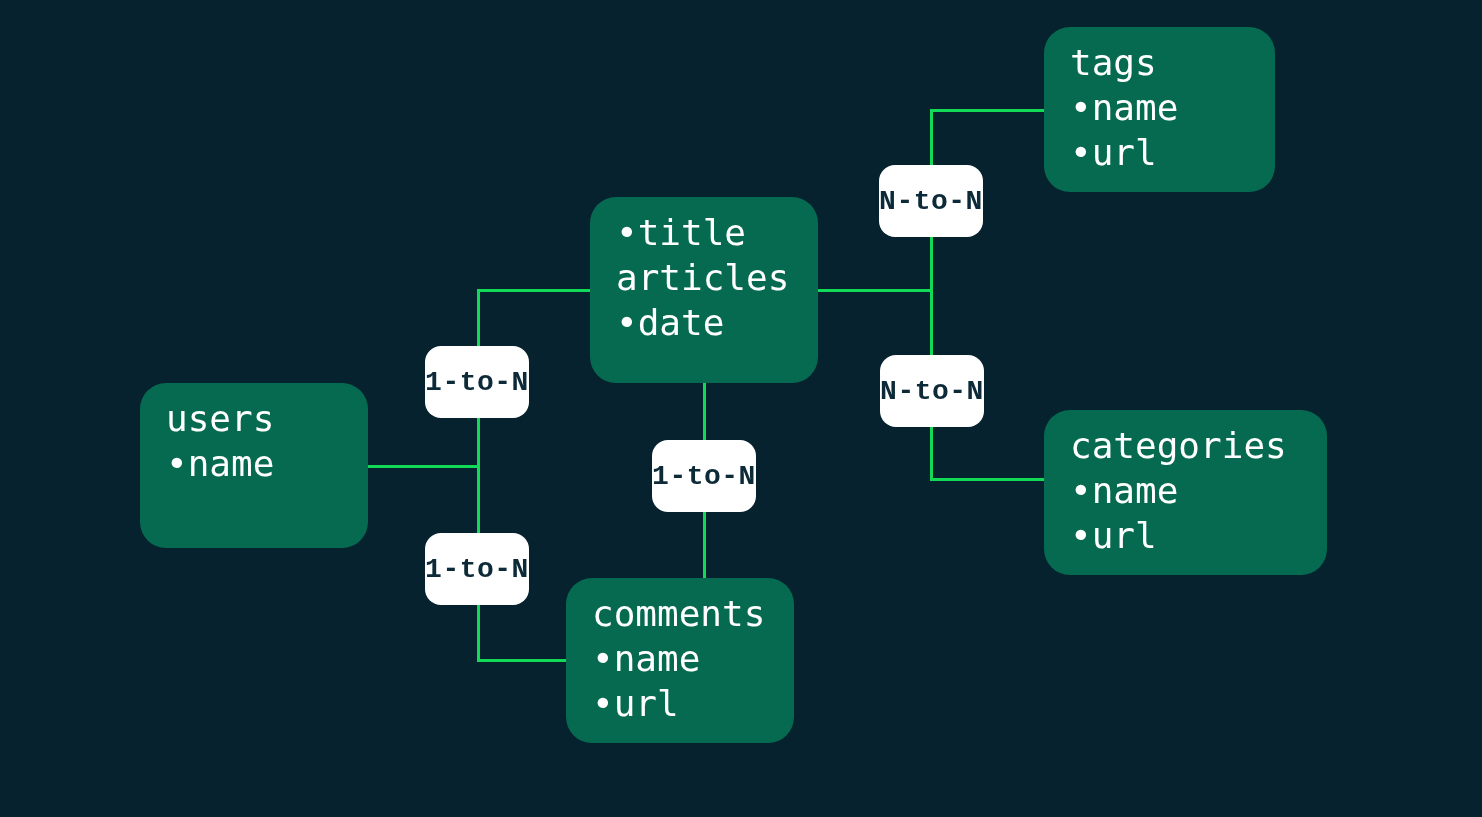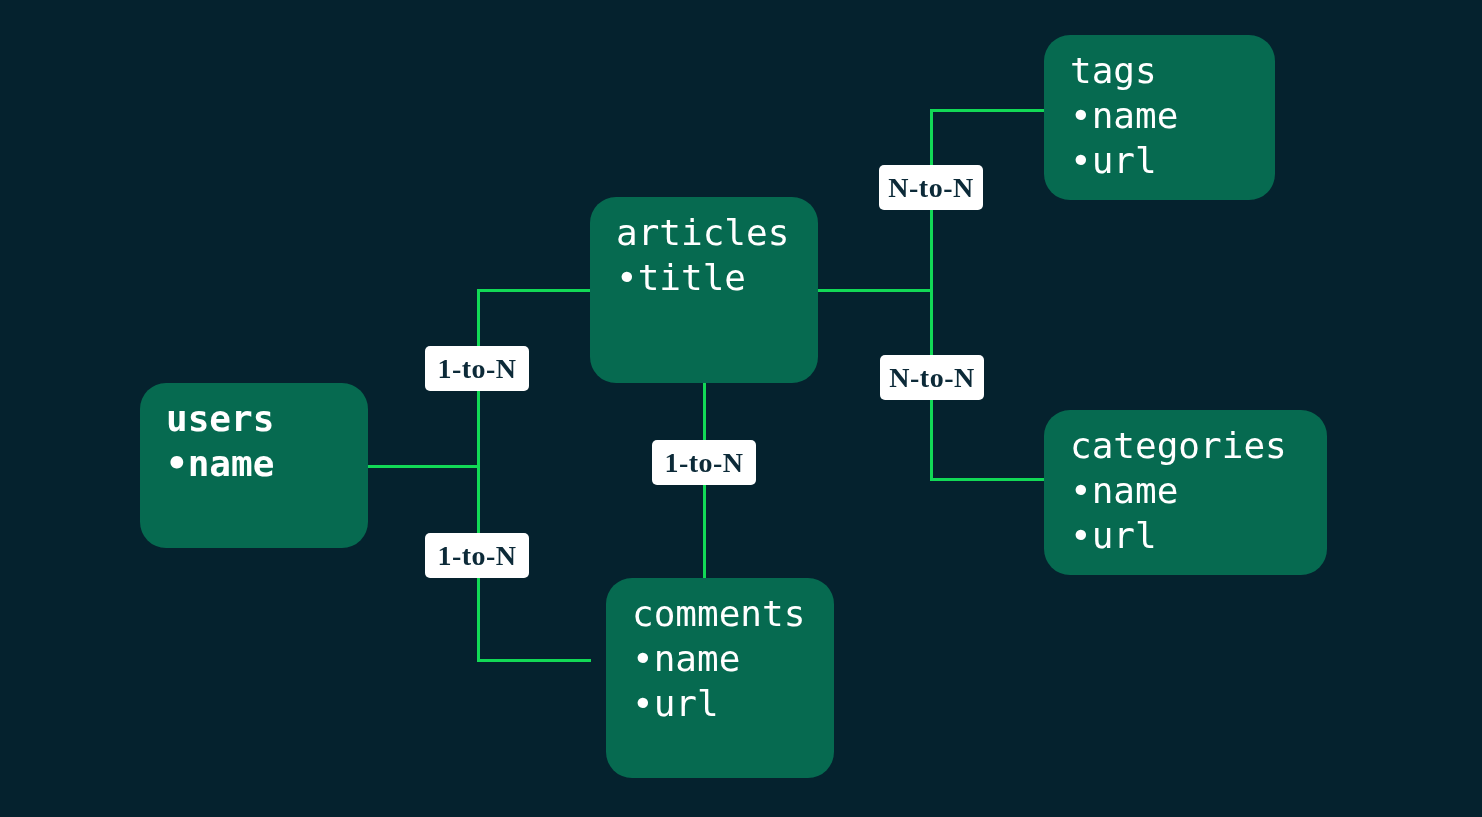--- a/index.html
+++ b/index.html
@@ -36,39 +36,39 @@
     z-index: 2;
     color: var(--entity-text);
     font-family: "DejaVu Sans Mono", monospace;
     font-size: 36px;
     line-height: 45px;
     padding: 13px 0 0 26px;
     white-space: nowrap;
   }
   .entity .attr { display: block; }
 
-  #e-users      { left: 140px;  top: 383px; width: 228px; height: 165px; font-weight: bold; }
+  #e-users      { left: 140px;  top: 383px; width: 228px; height: 165px; }
   #e-articles   { left: 590px;  top: 197px; width: 228px; height: 186px; }
-  #e-comments   { left: 606px;  top: 578px; width: 228px; height: 200px; }
-  #e-tags       { left: 1044px; top: 27px;  width: 231px; height: 165px; margin-top: 8px; }
+  #e-comments   { left: 566px;  top: 578px; width: 228px; height: 165px; }
+  #e-tags       { left: 1044px; top: 27px;  width: 231px; height: 165px; }
   #e-categories { left: 1044px; top: 410px; width: 283px; height: 165px; }
 
   
   .rel-label {
     position: absolute;
     background: var(--label-bg);
     color: var(--label-text);
-    border-radius: 5px;
+    border-radius: 16px;
     z-index: 3;
     width: 104px;
-    height: 45px;
+    height: 72px;
     display: flex;
     align-items: center;
     justify-content: center;
-    font-family: Liberation Serif, serif;
+    font-family: Liberation Mono, monospace;
     font-size: 28px;
     font-weight: 700;
     letter-spacing: 0.5px;
   }
   #l-users-articles      { left: 425px; top: 346px; }
   #l-users-comments      { left: 425px; top: 533px; }
   #l-articles-comments   { left: 652px; top: 440px; }
   #l-articles-tags       { left: 879px; top: 165px; }
   #l-articles-categories { left: 880px; top: 355px; }
 
@@ -97,22 +97,23 @@
   <div class="line" id="ln-trunk-tags"></div>
   <div class="line" id="ln-articles-trunk"></div>
   <div class="line" id="ln-trunk-categories"></div>
 
   <div class="entity" id="e-users">
     <span class="attr">users</span>
     <span class="attr">•name</span>
   </div>
 
   <div class="entity" id="e-articles">
+    <span class="attr">•title</span>
     <span class="attr">articles</span>
-    <span class="attr">•title</span>
+    <span class="attr">•date</span>
   </div>
 
   <div class="entity" id="e-comments">
     <span class="attr">comments</span>
     <span class="attr">•name</span>
     <span class="attr">•url</span>
   </div>
 
   <div class="entity" id="e-tags">
     <span class="attr">tags</span>

